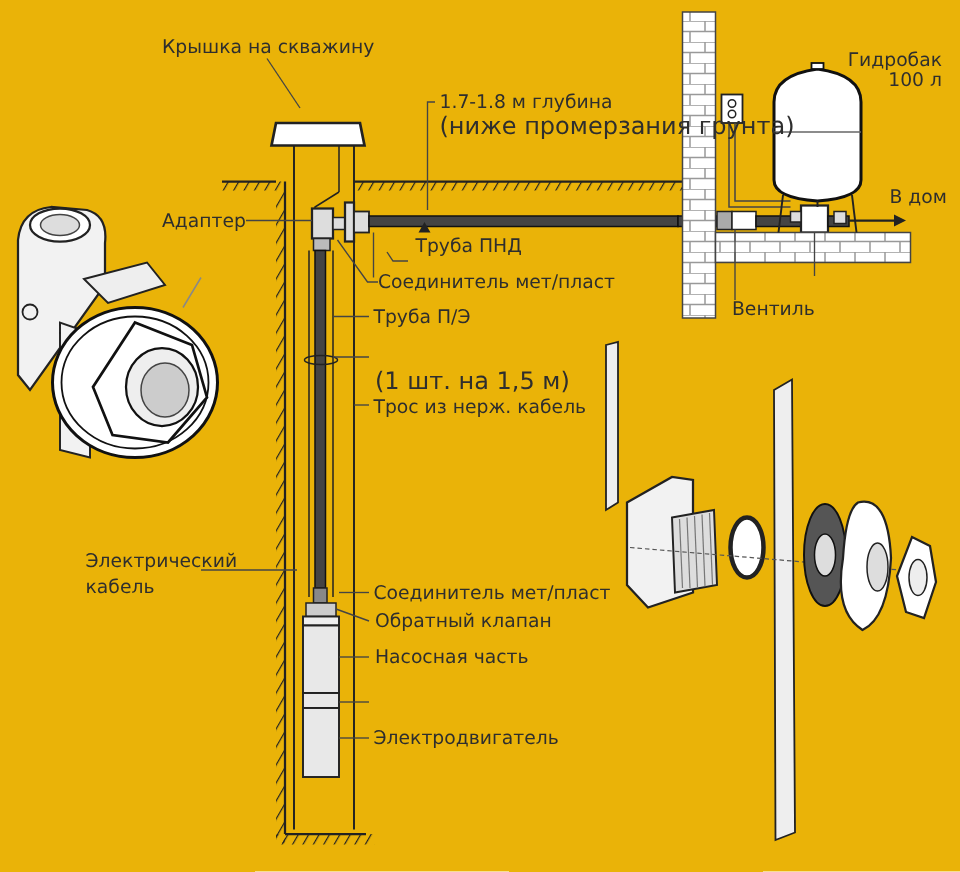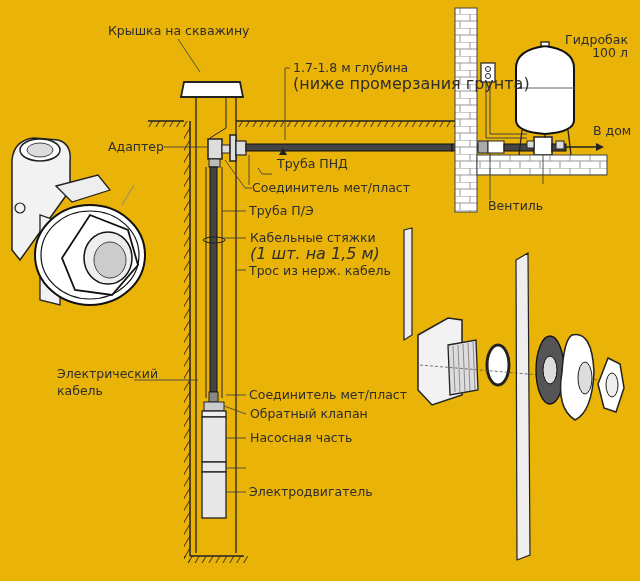--- a/index.html
+++ b/index.html
@@ -179,22 +179,21 @@
 <span class="lbl" style="left:293px;top:61px;">1.7-1.8 м глубина</span>
 <span class="sub" style="left:293px;top:78px;">(ниже промерзания грунта)</span>
 <span class="lbl right" style="right:12px;top:33px;">Гидробак</span>
 <span class="lbl right" style="right:12px;top:46px;">100 л</span>
 <span class="lbl" style="left:593px;top:124px;">В дом</span>
 <span class="lbl" style="left:108px;top:140px;">Адаптер</span>
 <span class="lbl" style="left:277px;top:157px;">Труба ПНД</span>
 <span class="lbl" style="left:252px;top:181px;">Соединитель мет/пласт</span>
 <span class="lbl" style="left:488px;top:199px;">Вентиль</span>
 <span class="lbl" style="left:249px;top:204px;">Труба П/Э</span>
-<span class="lbl" style="left:250px;top:231px;">Кабельные стяжки</span>
-<span class="sub" style="left:250px;top:248px;font-style:italic;">(1 шт. на 1,5 м)</span>
+<span class="sub" style="left:250px;top:248px;">(1 шт. на 1,5 м)</span>
 <span class="lbl" style="left:249px;top:264px;">Трос из нерж. кабель</span>
 <span class="lbl" style="left:57px;top:367px;">Электрический</span>
 <span class="lbl" style="left:57px;top:384px;">кабель</span>
 <span class="lbl" style="left:249px;top:388px;">Соединитель мет/пласт</span>
 <span class="lbl" style="left:250px;top:407px;">Обратный клапан</span>
 <span class="lbl" style="left:250px;top:431px;">Насосная часть</span>
 <span class="lbl" style="left:249px;top:485px;">Электродвигатель</span>
 
 </div>
 

